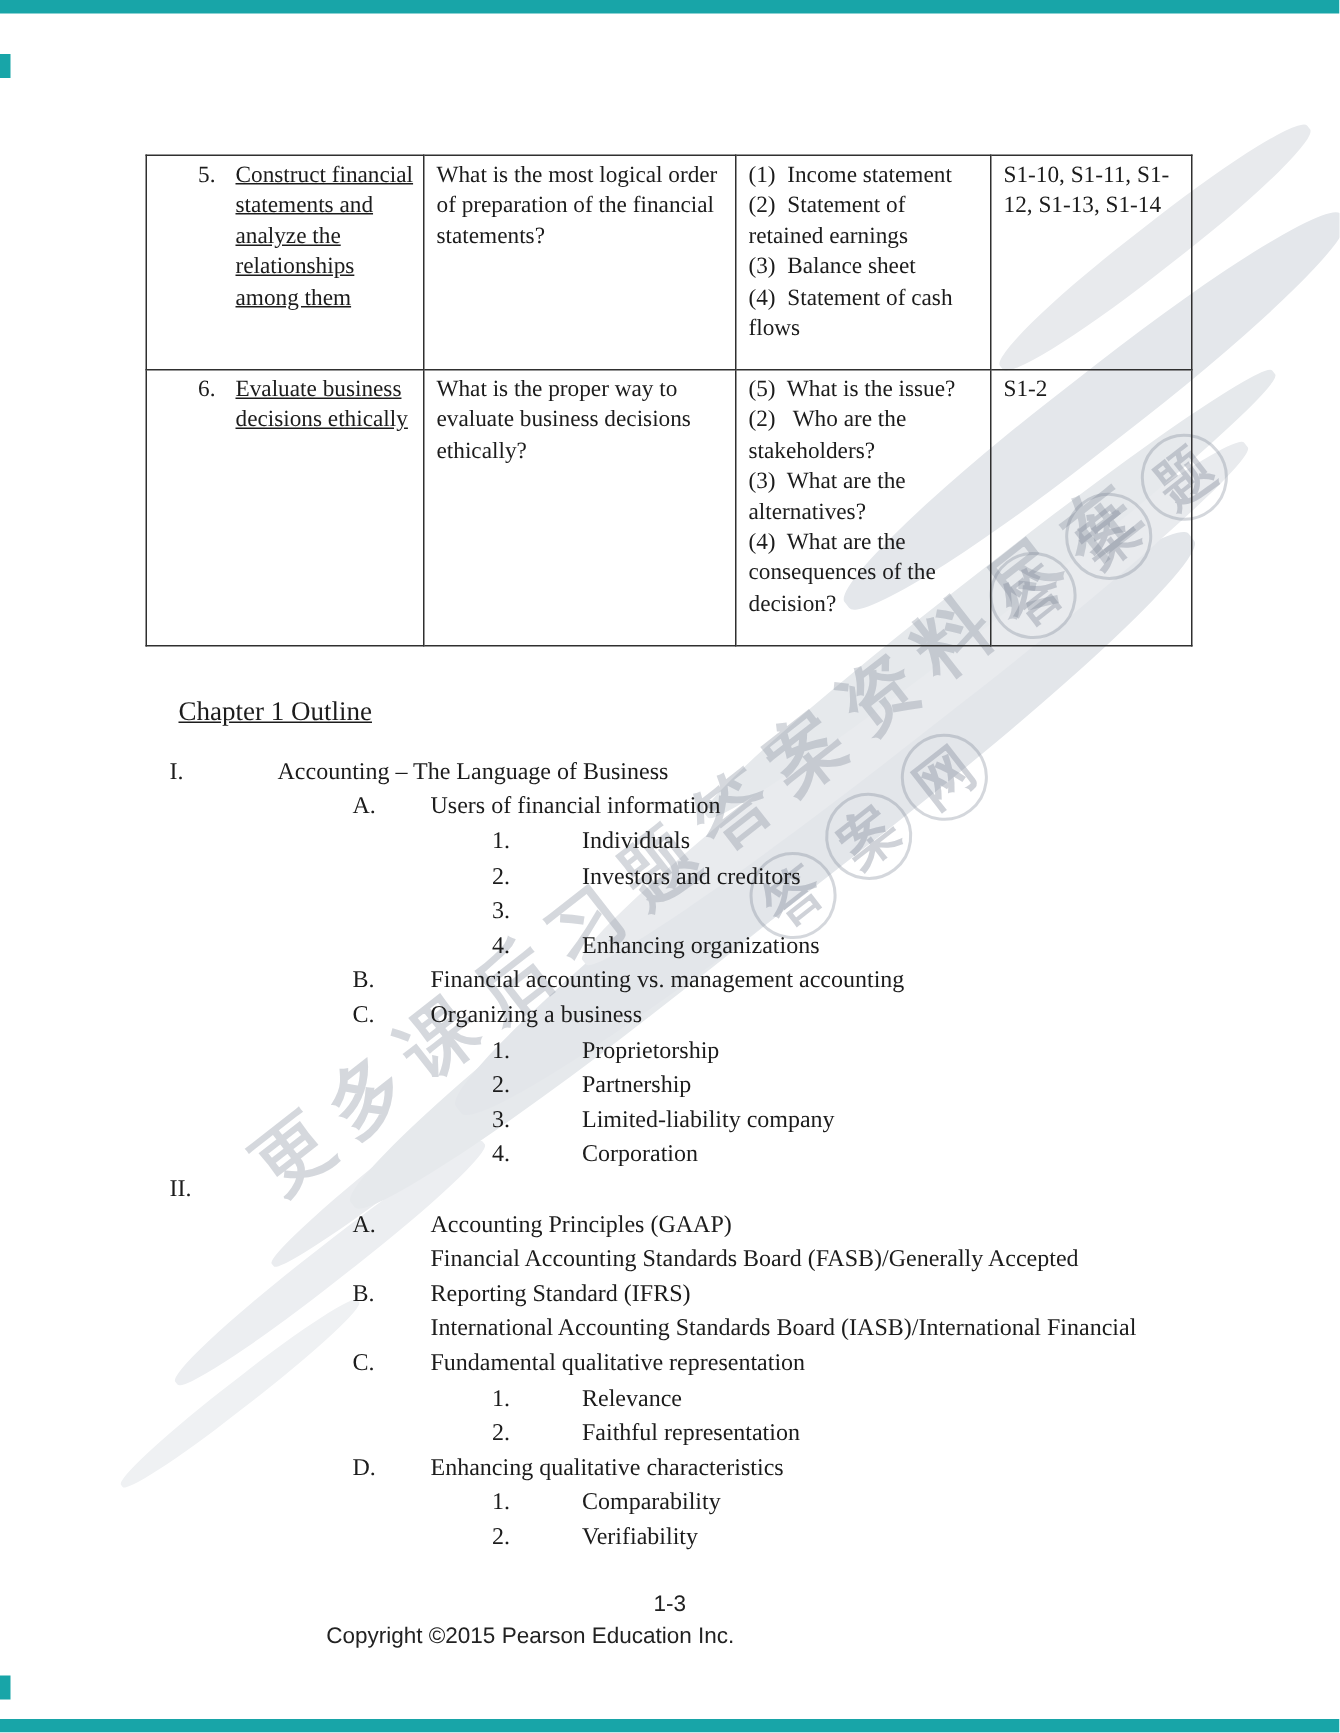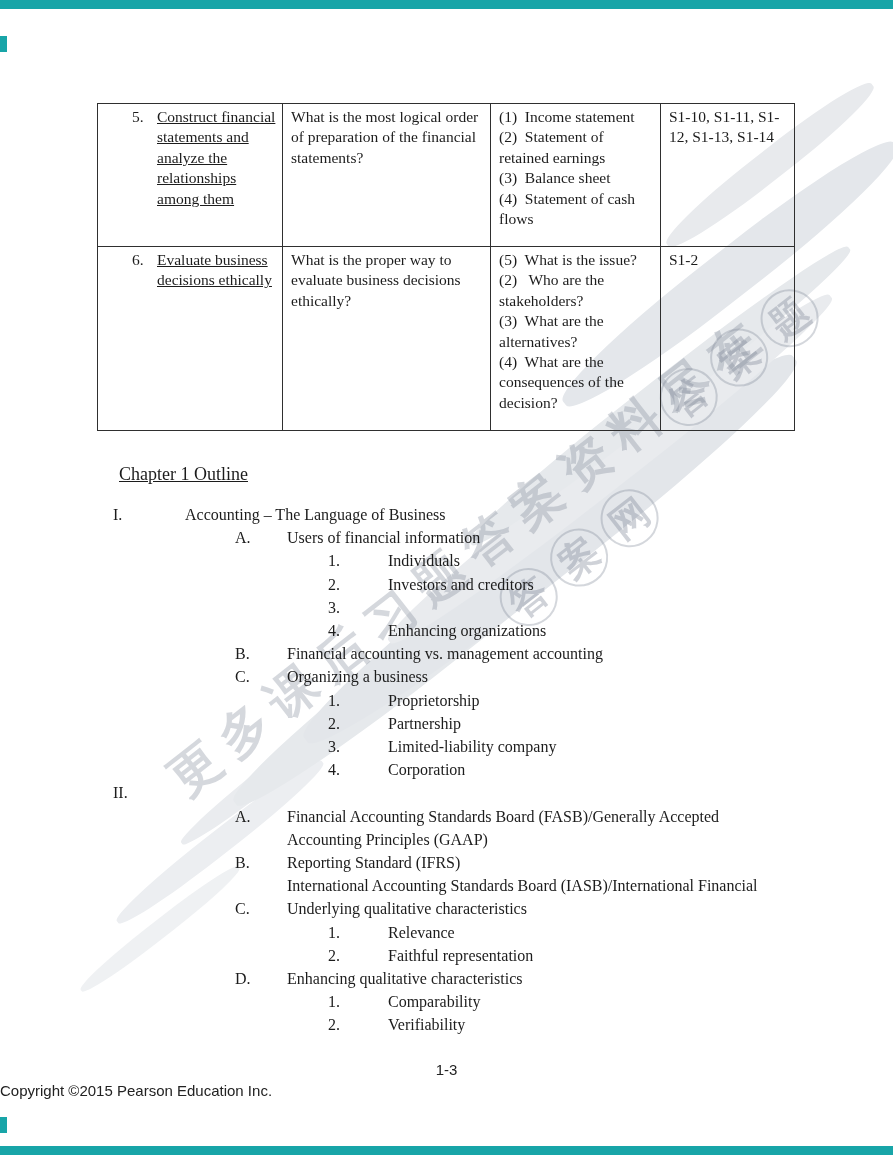--- a/index.html
+++ b/index.html
@@ -58,21 +58,21 @@
   .o-marker{flex:none;}
   .lvl1 .o-marker{margin-left:113px;width:72px;}
   .lvl2 .o-marker{margin-left:235px;width:52px;}
   .lvl3 .o-marker{margin-left:328px;width:60px;}
   .o-text{flex:1;}
   .o-line{display:block;white-space:nowrap;}
 
   
   .footer-page{position:absolute;left:0;top:1061px;width:893px;text-align:center;
                font-family:"Liberation Sans", sans-serif;font-size:15px;color:#222;}
-  .footer-copy{position:absolute;left:0;top:1082px;width:707px;text-align:left;
+  .footer-copy{position:absolute;left:0;top:1082px;width:707px;text-align:center;
                font-family:"Liberation Sans", sans-serif;font-size:15px;color:#222;}
 </style>
 </head>
 <body>
 
 <div class="page">
 
   <div class="bar-top"></div>
   <div class="tab-left-top"></div>
   <div class="tab-left-bottom"></div>
@@ -217,35 +217,35 @@
           <span class="o-text">
             <span class="o-line">Corporation</span>
           </span>
         </div>
       <div class="o-item lvl1">
           <span class="o-marker">II.</span>
         </div>
       <div class="o-item lvl2">
           <span class="o-marker">A.</span>
           <span class="o-text">
+            <span class="o-line">Accounting Principles (GAAP)</span>
             <span class="o-line">Financial Accounting Standards Board (FASB)/Generally Accepted</span>
-            <span class="o-line">Accounting Principles (GAAP)</span>
           </span>
         </div>
       <div class="o-item lvl2">
           <span class="o-marker">B.</span>
           <span class="o-text">
             <span class="o-line">Reporting Standard (IFRS)</span>
             <span class="o-line">International Accounting Standards Board (IASB)/International Financial</span>
           </span>
         </div>
       <div class="o-item lvl2">
           <span class="o-marker">C.</span>
           <span class="o-text">
-            <span class="o-line">Underlying qualitative characteristics</span>
+            <span class="o-line">Fundamental qualitative representation</span>
           </span>
         </div>
       <div class="o-item lvl3">
           <span class="o-marker">1.</span>
           <span class="o-text">
             <span class="o-line">Relevance</span>
           </span>
         </div>
       <div class="o-item lvl3">
           <span class="o-marker">2.</span>

